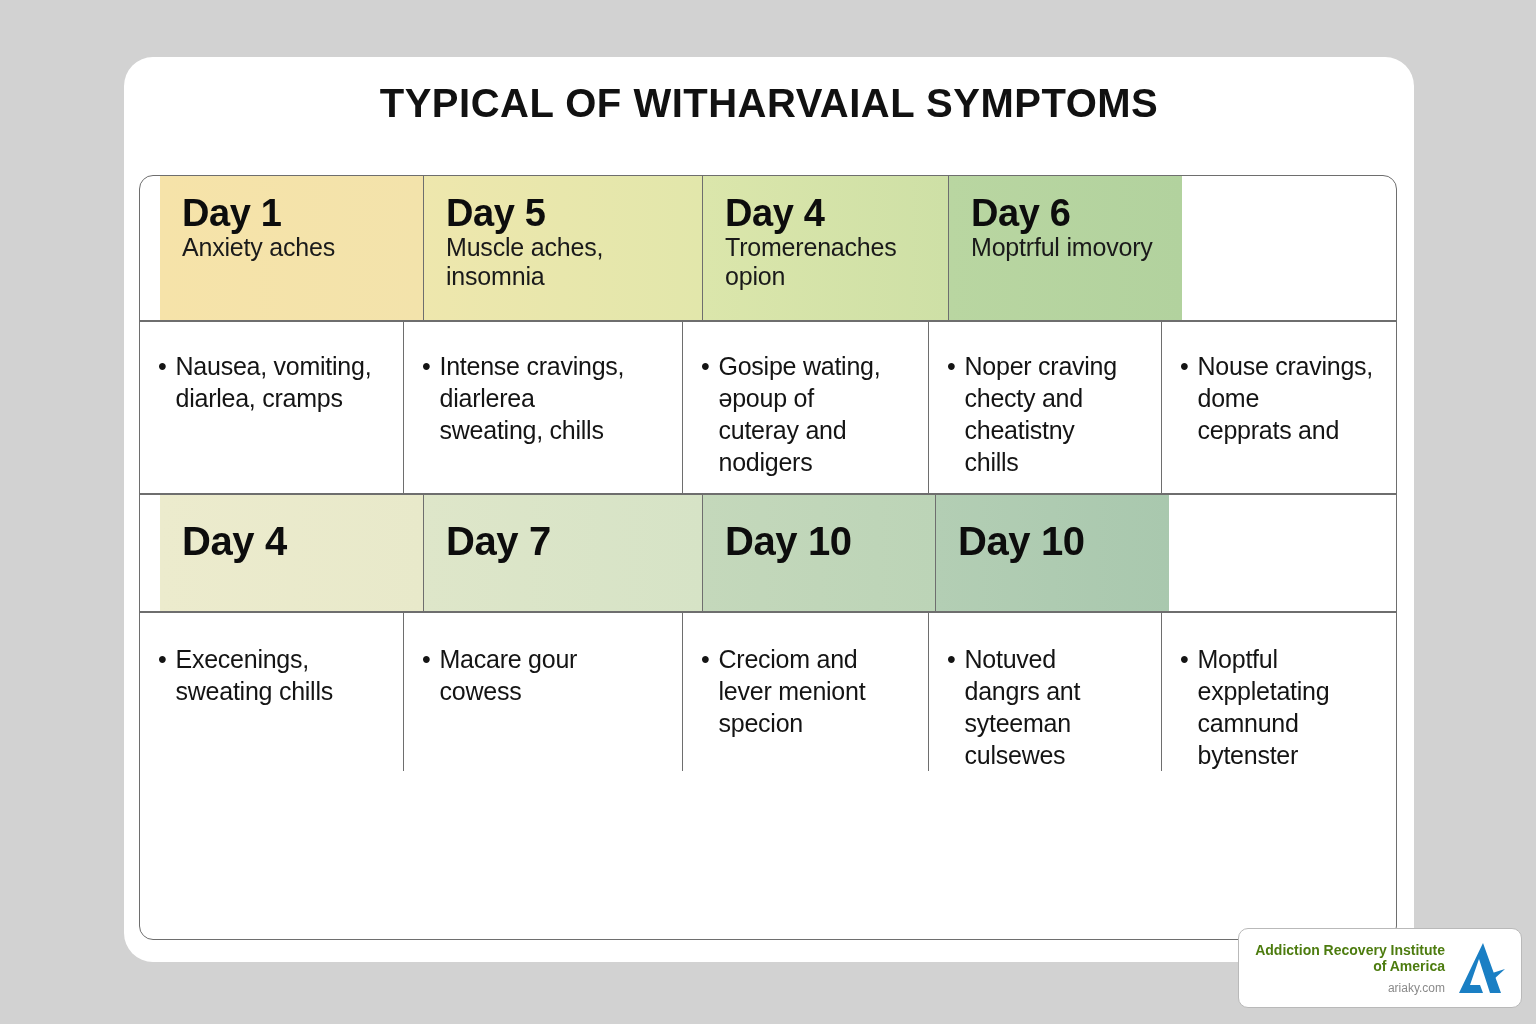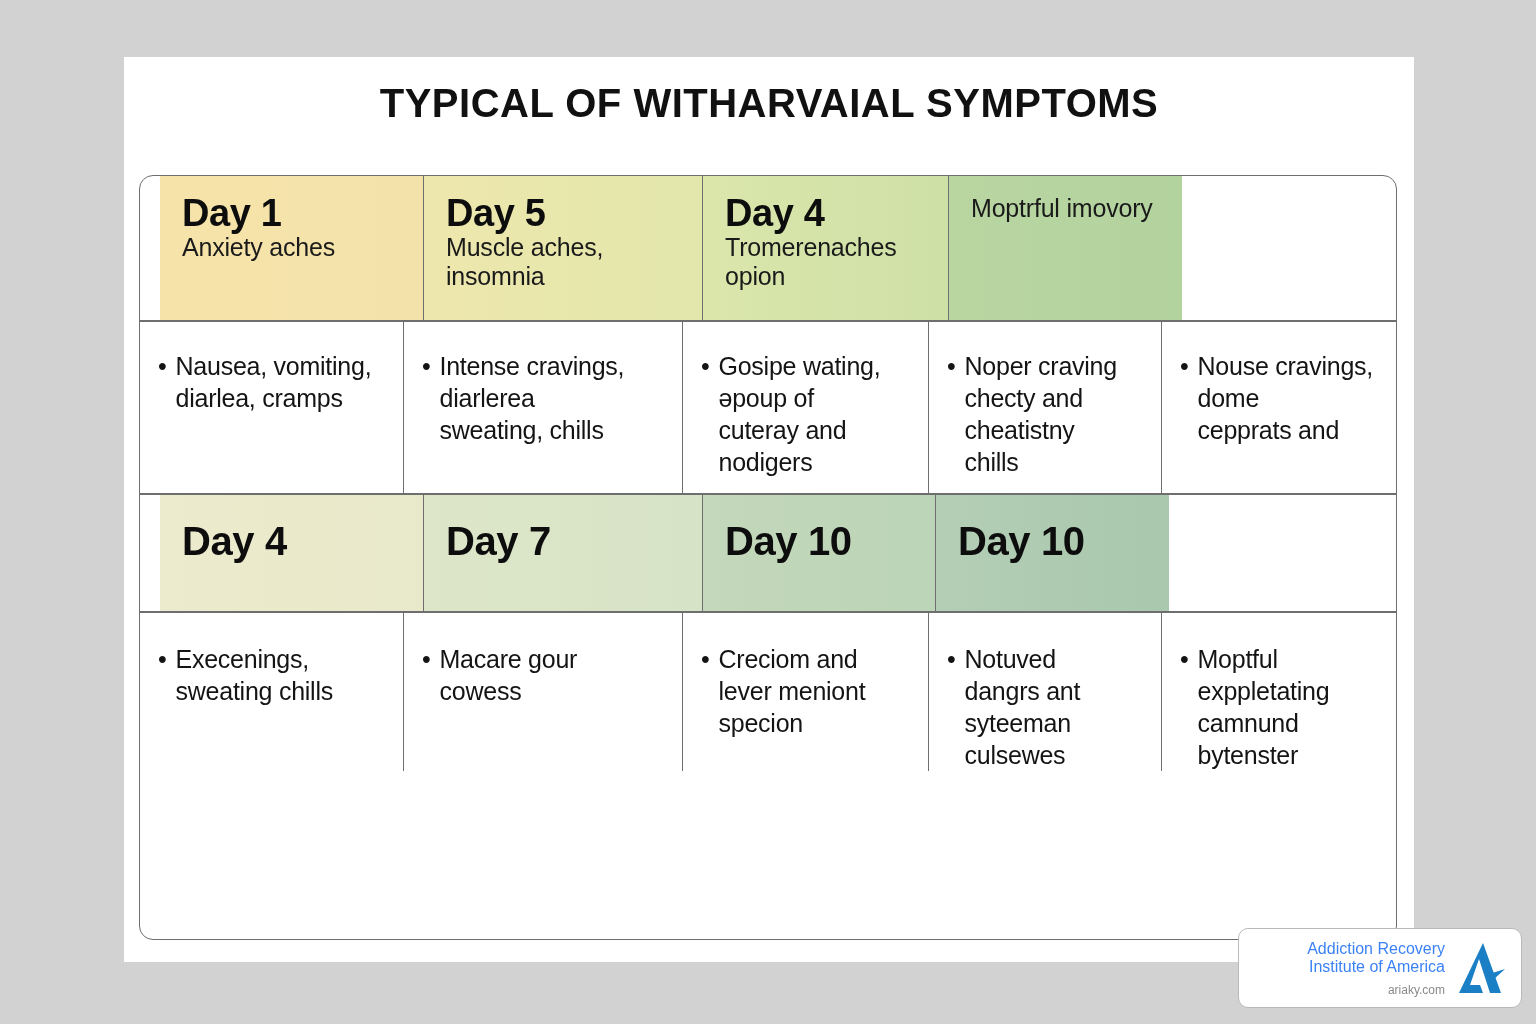--- a/index.html
+++ b/index.html
@@ -17,20 +17,21 @@
   }
 
   
   #card {
     position: absolute;
     left: 124px;
     top: 57px;
     width: 1290px;
     height: 905px;
     background: #ffffff;
+    border-radius: 29px;
   }
 
   
   #title {
     position: absolute;
     left: 0;
     top: 24px;
     width: 1290px;
     text-align: center;
     font-size: 40px;
@@ -165,23 +166,23 @@
     padding: 0 10px 0 14px;
   }
 
   #logo-text {
     flex: 1 1 auto;
     text-align: right;
     padding-right: 8px;
   }
 
   #logo-org {
-    font-size: 16px;
-    font-weight: normal;
-    color: #3b82f6;
+    font-size: 14px;
+    font-weight: bold;
+    color: #4d7c0f;
     line-height: 1.15;
   }
 
   #logo-site {
     font-size: 12px;
     color: #8a8a8a;
     margin-top: 8px;
     line-height: 1;
   }
 
@@ -209,20 +210,21 @@
         <div class="day-label">Day 5</div>
         <div class="day-sub">Muscle aches,
 insomnia</div>
       </div>
       <div class="cell c2 hdr-r1-2">
         <div class="day-label">Day 4</div>
         <div class="day-sub">Tromerenaches
 opion</div>
       </div>
       <div class="cell c4 hdr-r1-4">
+        <div class="day-label">Day 6</div>
         <div class="day-sub">Moptrful
 imovory</div>
       </div>
     </div>
 
     <div class="band body-band band-divider-top" style="height:173px">
       <div class="cell c0">
         <div class="bullet-row">
           <span class="bullet-dot">•</span>
           <span class="bullet-text">Nausea, vomiting,

